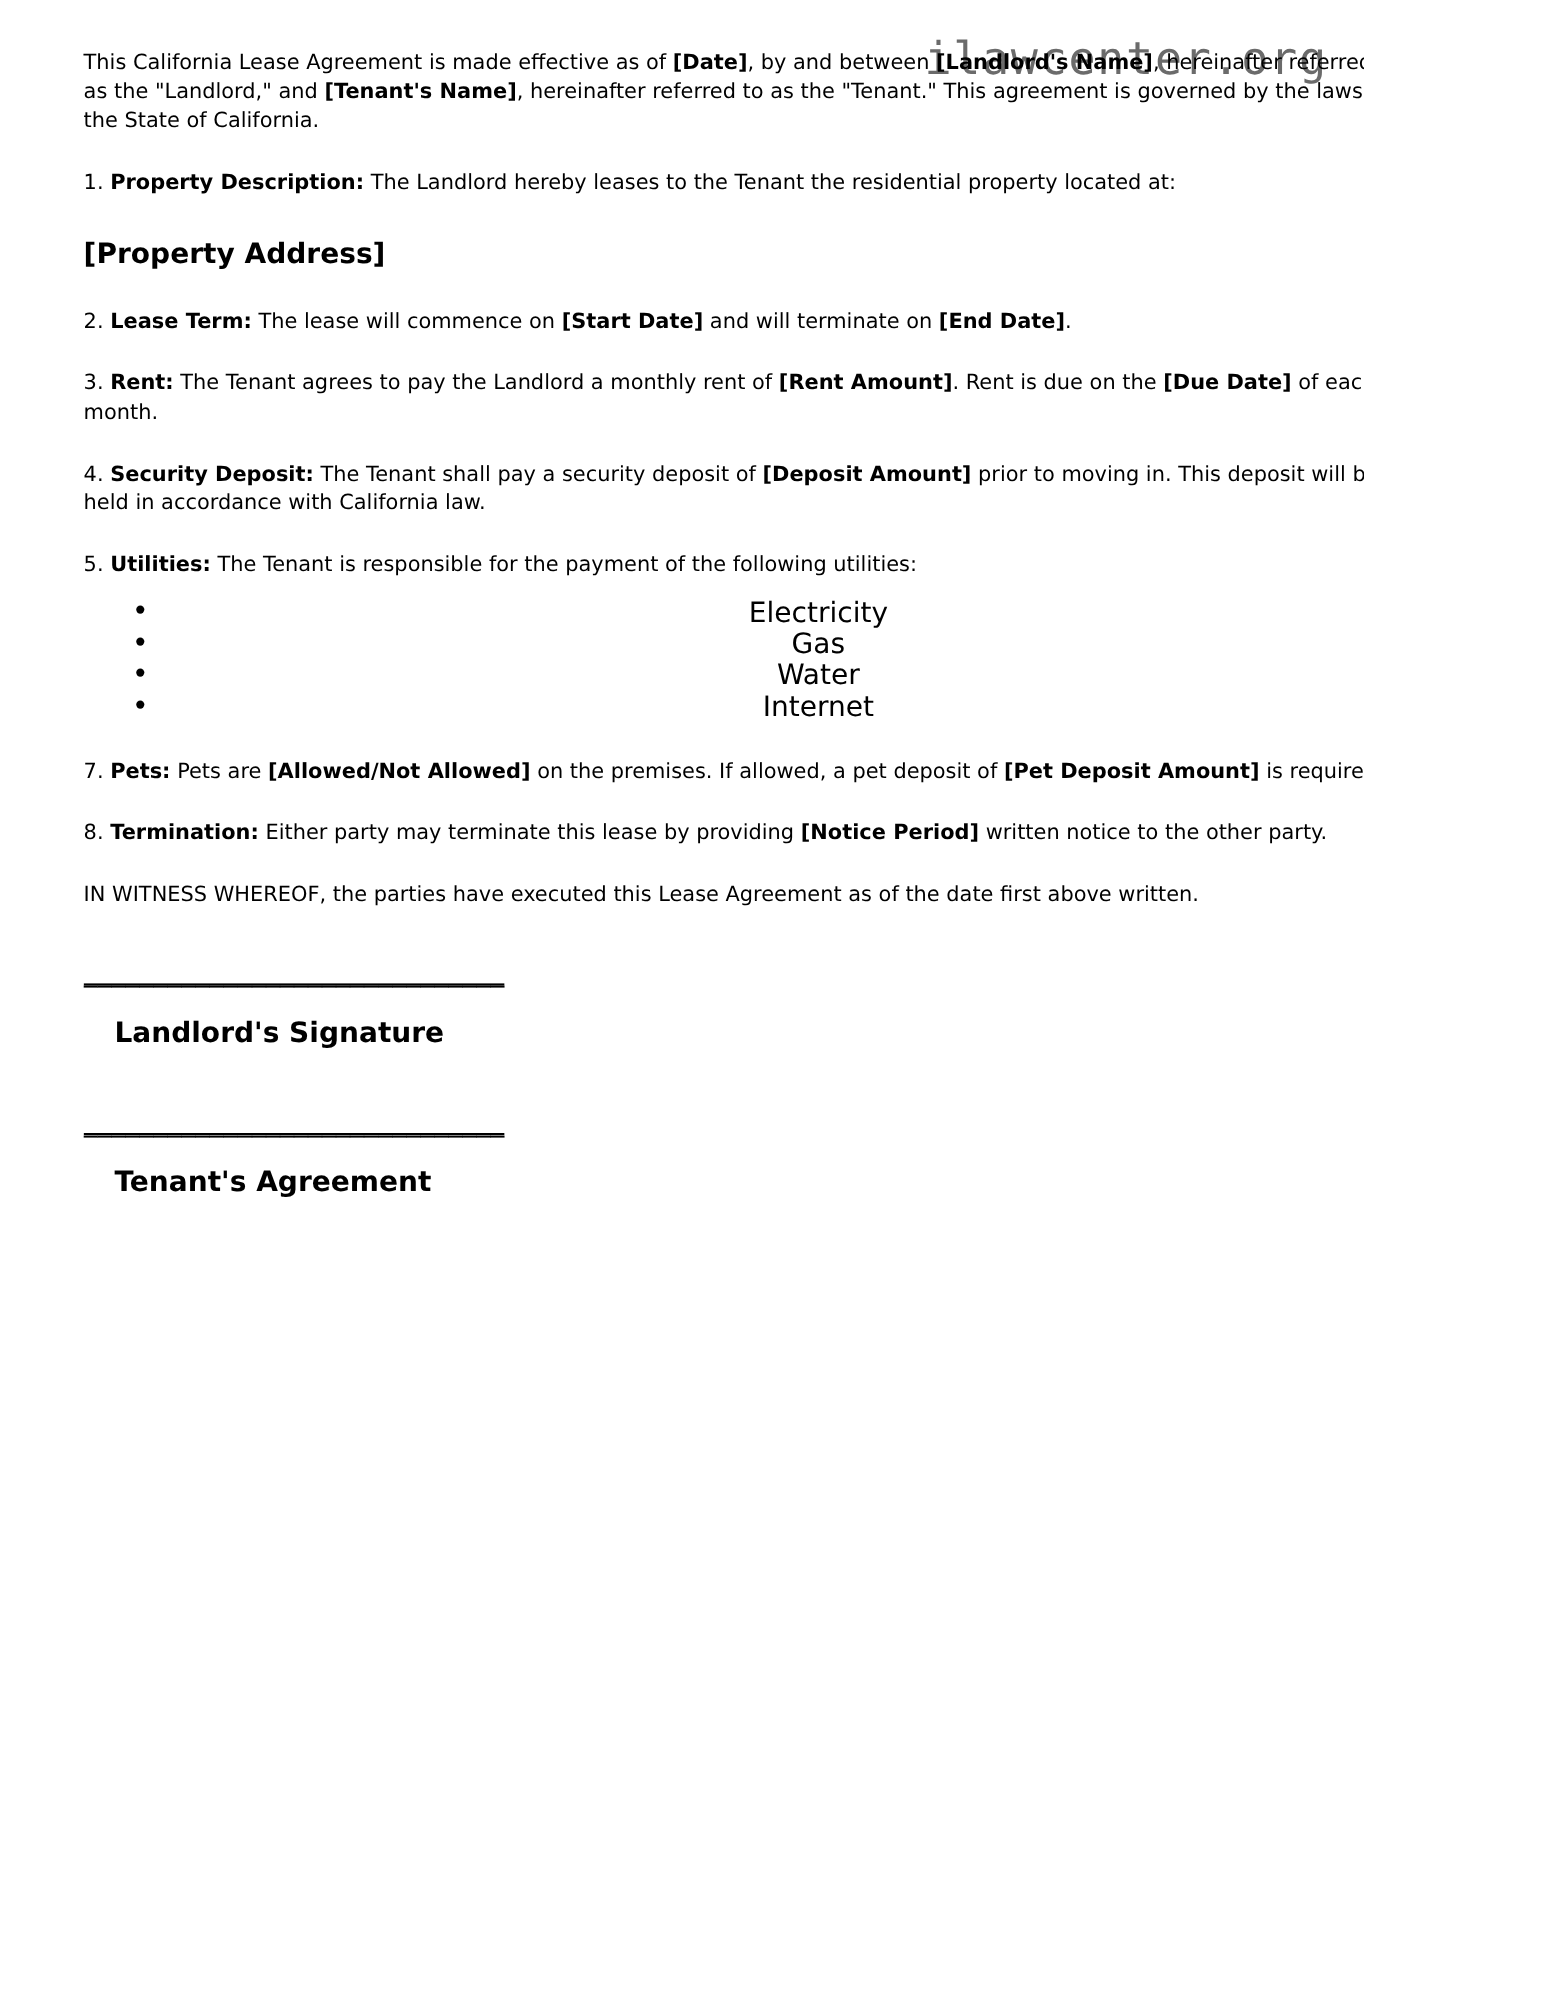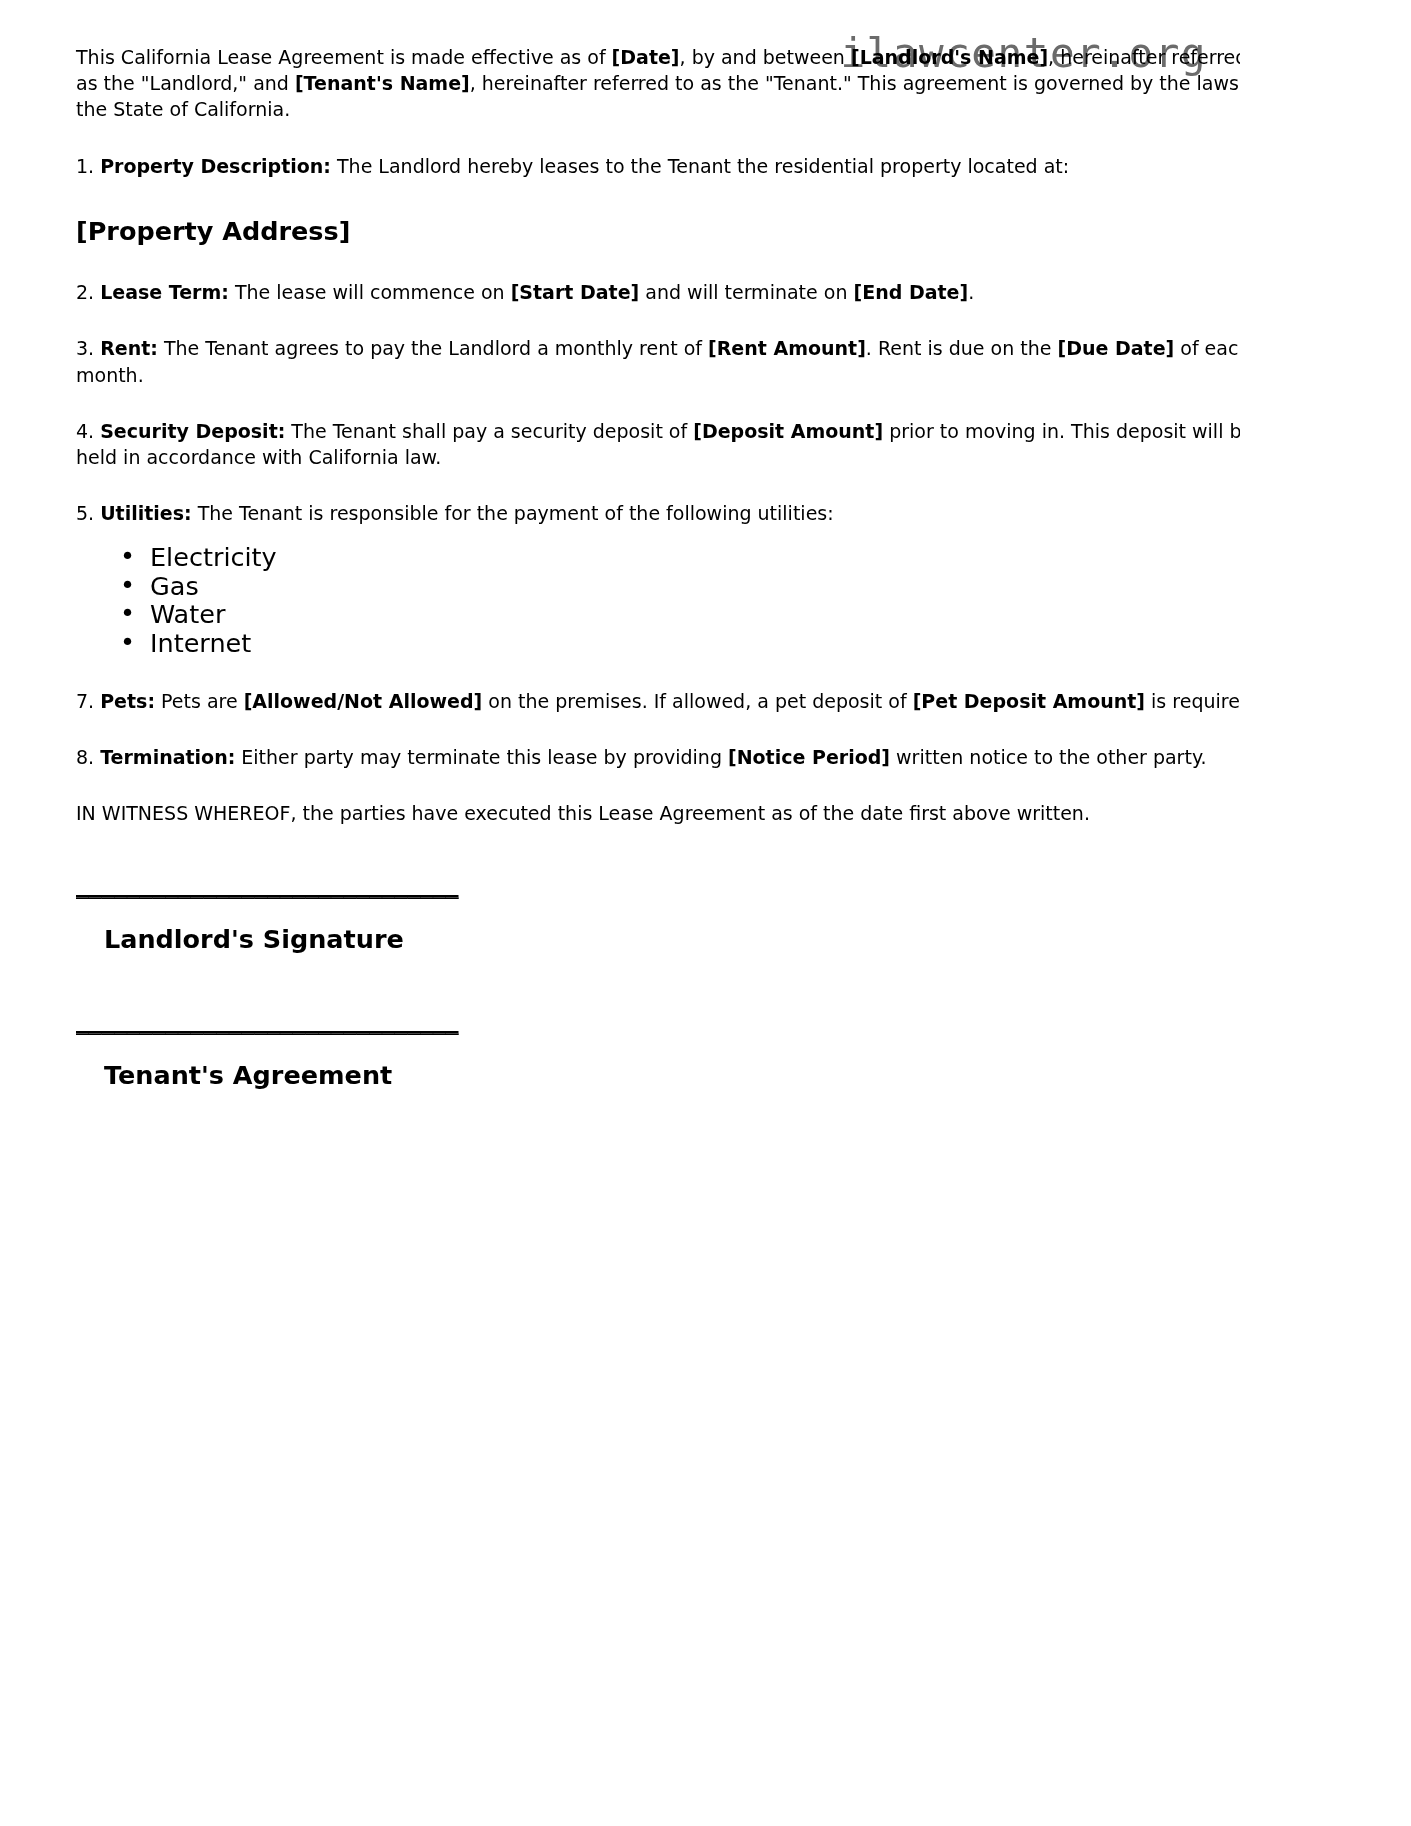--- a/index.html
+++ b/index.html
@@ -61,20 +61,21 @@
     font-weight: bold;
     line-height: 1.38;
     margin: 0;
     padding-top: 35px;
   }
   b, strong { font-weight: bold; }
   ul.utility-list {
     margin: 0;
     padding: 17px 0 0 36px;
     list-style: none;
+    text-align: center;
   }
   ul.utility-list li {
     font-size: 25.5px;
     line-height: 1.12;
     padding: 0 0 0 38px;
     position: relative;
   }
   ul.utility-list li::before {
     content: "\2022";
     position: absolute;

